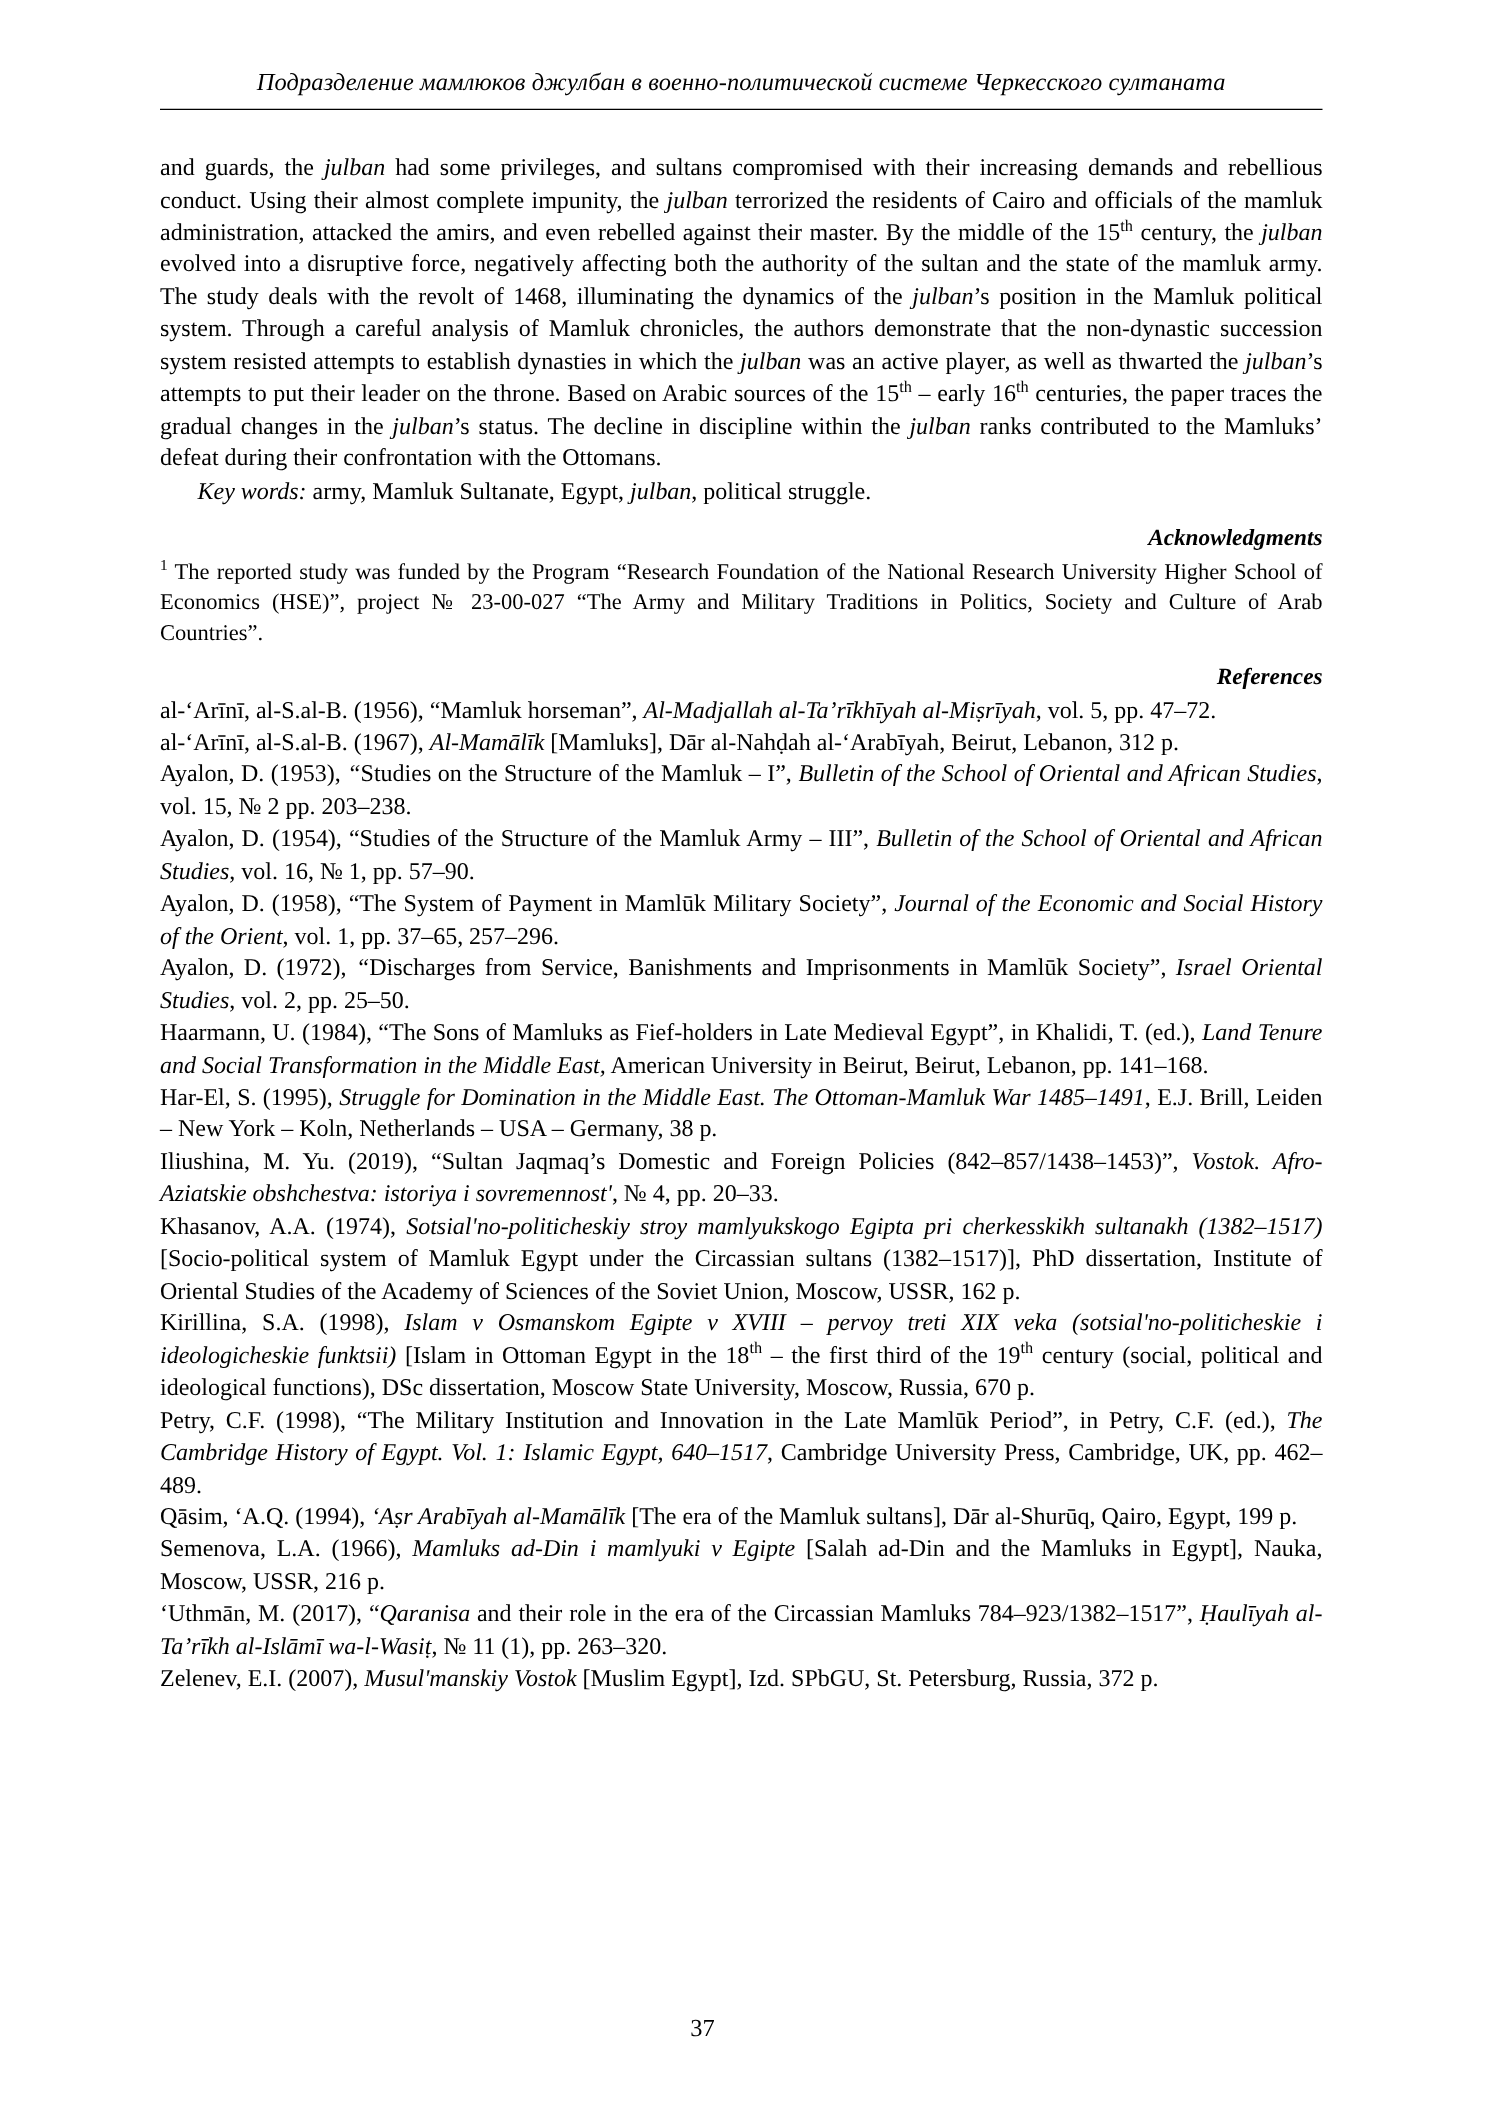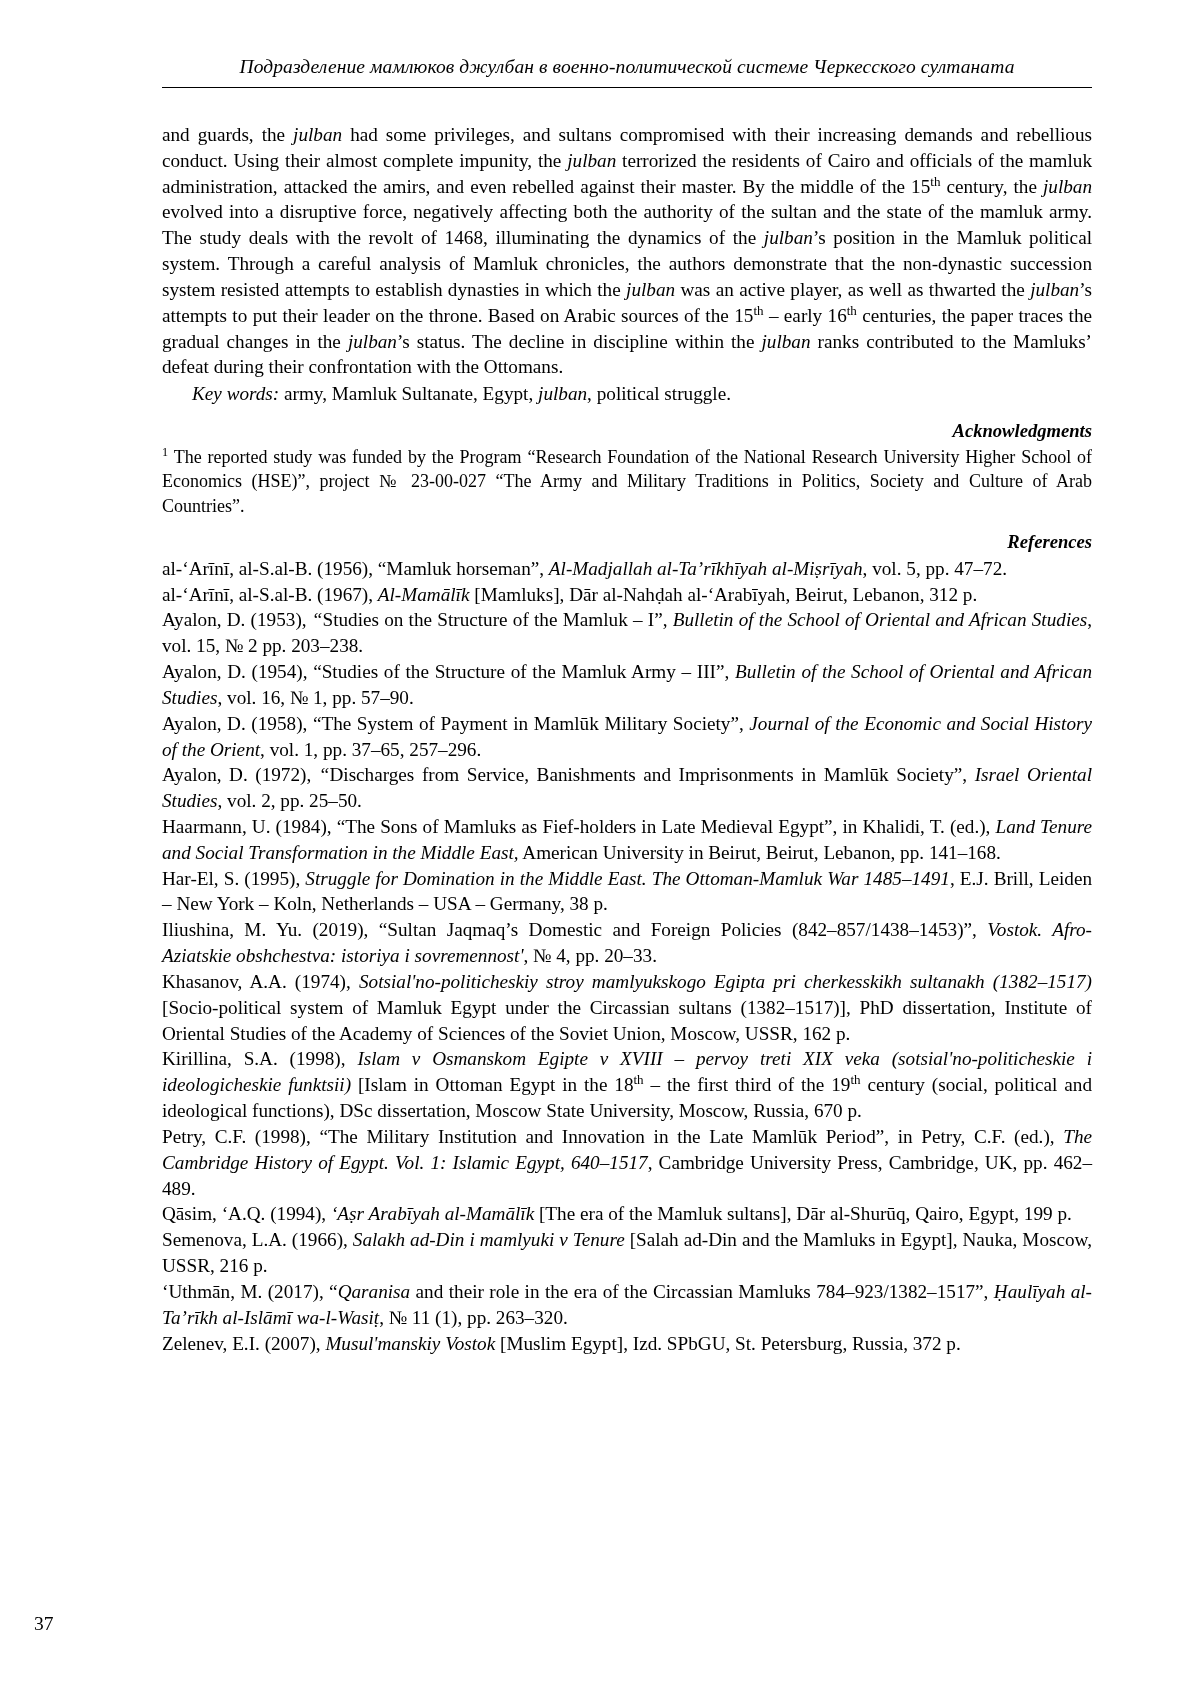--- a/index.html
+++ b/index.html
@@ -12,21 +12,20 @@
     height: 1697px;
     font-family: "Liberation Serif", serif;
     color: #000000;
   }
   .page {
     position: relative;
     width: 1124px;
     height: 1697px;
     box-sizing: border-box;
     padding: 56px 66px 0 128px;
-    margin-left: 34px;
   }
   .running-head {
     font-style: italic;
     font-size: 19.5px;
     text-align: center;
     letter-spacing: 0.1px;
     padding-bottom: 9px;
     border-bottom: 1.4px solid #000;
     margin-bottom: 34px;
     white-space: nowrap;
@@ -70,21 +69,21 @@
   }
   .refs .ref {
     margin: 0;
     text-align: justify;
   }
   .page-number {
     position: absolute;
     left: 0;
     right: 0;
     bottom: 62px;
-    text-align: left;
+    text-align: center;
     font-size: 19.5px;
   }
 </style>
 </head>
 <body>
 
 <div class="page">
 
   <div class="running-head">Подразделение мамлюков джулбан в военно-политической системе Черкесского султаната</div>
 
@@ -104,20 +103,20 @@
       <p class="ref">Ayalon, D. (1954), “Studies of the Structure of the Mamluk Army – III”, <i>Bulletin of the School of Oriental and African Studies</i>, vol. 16, № 1, pp. 57–90.</p>
       <p class="ref">Ayalon, D. (1958), “The System of Payment in Mamlūk Military Society”, <i>Journal of the Economic and Social History of the Orient</i>, vol. 1, pp. 37–65, 257–296.</p>
       <p class="ref">Ayalon, D. (1972), <i>“</i>Discharges from Service, Banishments and Imprisonments in Mamlūk Society”, <i>Israel Oriental Studies</i>, vol. 2, pp. 25–50.</p>
       <p class="ref">Haarmann, U. (1984), “The Sons of Mamluks as Fief-holders in Late Medieval Egypt”, in Khalidi, T. (ed.), <i>Land Tenure and Social Transformation in the Middle East,</i> American University in Beirut, Beirut, Lebanon, pp. 141–168.</p>
       <p class="ref">Har-El, S. (1995), <i>Struggle for Domination in the Middle East. The Ottoman-Mamluk War 1485–1491</i>, E.J. Brill, Leiden – New York – Koln, Netherlands – USA – Germany, 38 p.</p>
       <p class="ref">Iliushina, M. Yu. (2019), “Sultan Jaqmaq’s Domestic and Foreign Policies (842–857/1438–1453)”, <i>Vostok. Afro-Aziatskie obshchestva: istoriya i sovremennost'</i>, № 4, pp. 20–33.</p>
       <p class="ref">Khasanov, A.A. (1974), <i>Sotsial'no-politicheskiy stroy mamlyukskogo Egipta pri cherkesskikh sultanakh (1382–1517)</i> [Socio-political system of Mamluk Egypt under the Circassian sultans (1382–1517)], PhD dissertation, Institute of Oriental Studies of the Academy of Sciences of the Soviet Union, Moscow, USSR, 162 p.</p>
       <p class="ref">Kirillina, S.A. (1998), <i>Islam v Osmanskom Egipte v XVIII – pervoy treti XIX veka (sotsial'no-politicheskie i ideologicheskie funktsii)</i> [Islam in Ottoman Egypt in the 18<sup>th</sup> – the first third of the 19<sup>th</sup> century (social, political and ideological functions), DSc dissertation, Moscow State University, Moscow, Russia, 670 p.</p>
       <p class="ref">Petry, C.F. (1998), “The Military Institution and Innovation in the Late Mamlūk Period”, in Petry, C.F. (ed.), <i>The Cambridge History of Egypt. Vol. 1: Islamic Egypt, 640–1517</i>, Cambridge University Press, Cambridge, UK, pp. 462–489.</p>
       <p class="ref">Qāsim, ‘A.Q. (1994), <i>‘Aṣr Arabīyah al-Mamālīk</i> [The era of the Mamluk sultans], Dār al-Shurūq, Qairo, Egypt, 199 p.</p>
-      <p class="ref">Semenova, L.A. (1966), <i>Salakh ad-Din i mamlyuki v Tenure</i> [Salah ad-Din and the Mamluks in Egypt], Nauka, Moscow, USSR, 216 p.</p>
+      <p class="ref">Semenova, L.A. (1966), <i>Mamluks ad-Din i mamlyuki v Egipte</i> [Salah ad-Din and the Mamluks in Egypt], Nauka, Moscow, USSR, 216 p.</p>
       <p class="ref">‘Uthmān, M. (2017), “<i>Qaranisa</i> and their role in the era of the Circassian Mamluks 784–923/1382–1517”, <i>Ḥaulīyah al-Ta’rīkh al-Islāmī wa-l-Wasiṭ</i>, № 11 (1), pp. 263–320.</p>
       <p class="ref">Zelenev, E.I. (2007), <i>Musul'manskiy Vostok</i> [Muslim Egypt], Izd. SPbGU, St. Petersburg, Russia, 372 p.</p>
     </div>
 
   <div class="page-number">37</div>
 
 </div>
 
 </body></html>

